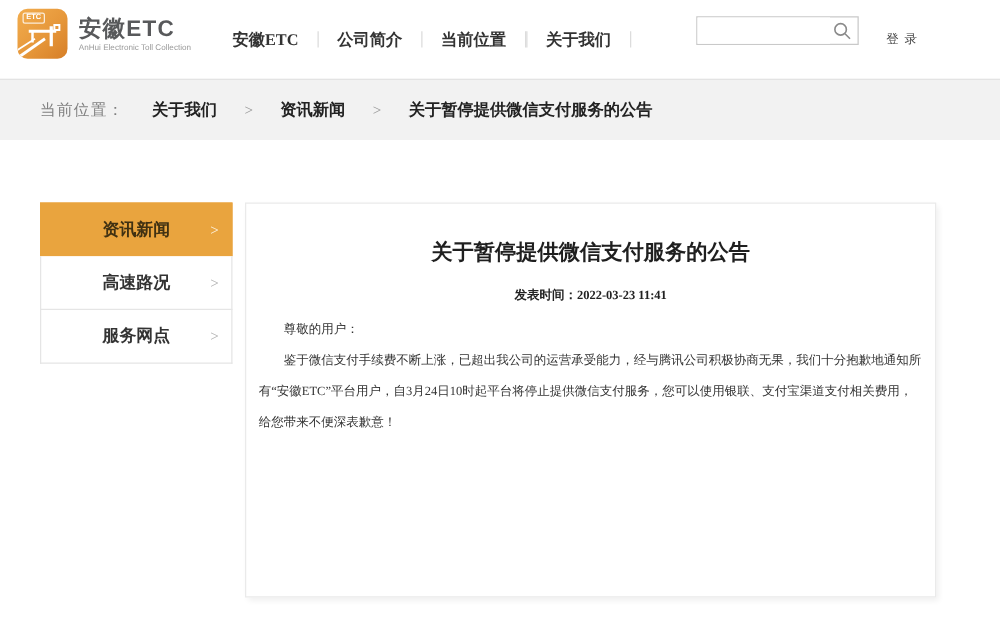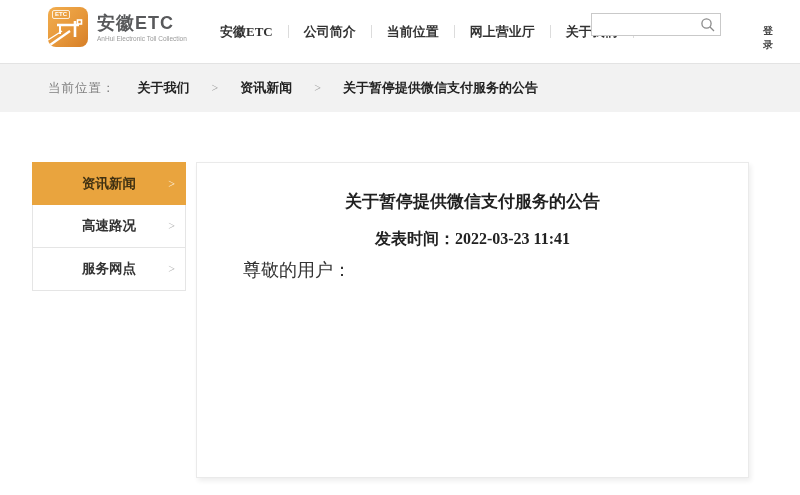--- a/index.html
+++ b/index.html
@@ -1,20 +1,20 @@
 <!DOCTYPE html>
 <html><head>
 <meta charset="utf-8">
 <style>
   * { margin:0; padding:0; box-sizing:border-box; }
   html,body { width:800px; height:495px; background:#ffffff; overflow:hidden; }
   body { position:relative; font-family:"Liberation Serif","DejaVu Serif",serif; color:#333; }
 
   
-  .header { position:absolute; top:0; left:0; width:740px; height:63px; background:#fff;margin-left:34px; }
+  .header { position:absolute; top:0; left:0; width:740px; height:63px; background:#fff; }
   .logo-box { position:absolute; left:14px; top:7px; display:flex; align-items:center; }
   .logo-icon { width:40px; height:40px; border-radius:8px;
                background:linear-gradient(135deg,#f2ad4e 0%,#e6973a 55%,#d67e27 100%);
                position:relative; overflow:hidden; flex:0 0 auto; }
   .logo-etc-badge { position:absolute; top:3px; left:4px; font-family:"Liberation Sans",sans-serif;
                     font-size:6px; font-weight:bold; color:#fff; border:1px solid rgba(255,255,255,.8);
                     border-radius:2px; padding:0 2px; line-height:7px; }
   .logo-art { position:absolute; inset:0; }
   .logo-text { margin-left:9px; }
   .logo-title { font-family:"Liberation Sans",sans-serif; font-weight:bold; font-size:18px;
@@ -25,47 +25,47 @@
   .nav-item { font-size:13px; font-weight:bold; color:#333; padding:0 15px; white-space:nowrap; cursor:pointer; }
   .nav-item:first-child { padding-left:6px; }
   .nav-sep { width:0; height:13px; border-left:1px solid #dcdcdc; }
 
   .search-box { position:absolute; left:557px; top:13px; width:130px; height:23px;
                 border:1px solid #c9c9c9; background:#fff; }
   .search-input { border:none; outline:none; width:106px; height:21px; padding:0 0 0 6px;
                   font-size:12px; font-family:"Liberation Sans",sans-serif; color:#333; }
   .search-icon { position:absolute; right:4px; top:3px; width:16px; height:16px; cursor:pointer; }
 
-  .login { position:absolute; left:729px; top:24px; font-size:10px; font-weight:bold;
+  .login { position:absolute; left:709px; top:24px; font-size:10px; font-weight:normal;
            color:#444; cursor:pointer; letter-spacing:1px; }
 
   
   .breadcrumb { position:absolute; top:63px; left:0; width:800px; height:49px; background:#f2f2f2;
-                border-top:1px solid #e3e3e3; display:flex; align-items:center; padding-left:48px; }
+                border-top:1px solid #e3e3e3; display:flex; align-items:center; padding-left:32px; }
   .bc-prefix { font-size:12.5px; color:#808080; letter-spacing:1px; }
   .bc-link { font-size:13px; font-weight:bold; color:#222; margin-left:22px; cursor:pointer; white-space:nowrap; }
   .bc-sep { font-size:12px; color:#999; margin-left:22px; }
   .bc-current { cursor:default; }
 
   
   .sidebar { position:absolute; left:32px; top:162px; width:154px; }
   .side-item { position:relative; height:43px; line-height:42px; text-align:center; background:#fff;
                border:1px solid #e5e5e5; border-top:none; font-size:13.5px; font-weight:bold;
                color:#333; cursor:pointer; }
   .side-item.first { border-top:1px solid #e5e5e5; }
   .side-item.active { background:#e9a43e; border-color:#e9a43e; color:#403112; }
   .side-arrow { position:absolute; right:10px; top:0; font-size:12px; color:#b0b0b0; font-weight:normal; }
   .side-item.active .side-arrow { color:#fdf3e0; }
 
   
   .content { position:absolute; left:196px; top:162px; width:553px; height:316px; background:#fff;
              border:1px solid #eaeaea; box-shadow:2px 3px 5px rgba(0,0,0,0.07); padding:0 10px; }
   .article-title { text-align:center; margin-top:27px; font-size:17px; font-weight:bold; color:#1f1f1f; }
-  .article-meta { text-align:center; margin-top:16px; font-size:16px; font-weight:bold; color:#222; }
-  .article-body { margin-top:8px; font-size:18px; line-height:25px; color:#333; }
+  .article-meta { text-align:center; margin-top:16px; font-size:10px; font-weight:bold; color:#222; }
+  .article-body { margin-top:8px; font-size:10px; line-height:25px; color:#333; }
   .article-body p { text-indent:2em; }
   .signature { margin-top:58px; text-align:right; padding-right:8px; font-size:13.5px;
                line-height:29px; color:#333; }
 </style>
 </head>
 <body>
 
 <div class="header">
   <div class="logo-box">
     <div class="logo-icon">
@@ -87,21 +87,20 @@
     </div>
   </div>
 
   <div class="nav">
     <span class="nav-item">安徽ETC</span>
     <span class="nav-sep"></span>
     <span class="nav-item">公司简介</span>
     <span class="nav-sep"></span>
     <span class="nav-item">当前位置</span>
     <span class="nav-sep"></span>
-    <span class="nav-item">网上营业厅</span>
     <span class="nav-sep"></span>
     <span class="nav-item">关于我们</span>
     <span class="nav-sep"></span>
   </div>
 
   <div class="search-box">
     <input class="search-input" type="text" value="" style="">
     <svg class="search-icon" viewBox="0 0 16 16">
       <circle cx="6.5" cy="6.5" r="4.6" fill="none" stroke="#8a8a8a" stroke-width="1.3"></circle>
       <line x1="10" y1="10" x2="14" y2="14" stroke="#8a8a8a" stroke-width="1.3"></line>
@@ -135,14 +134,15 @@
   </div>
 </div>
 
 <div class="content">
   <div class="article-title">关于暂停提供微信支付服务的公告</div>
   <div class="article-meta">
     <span>发表时间：</span><span>2022-03-23 11:41</span>
   </div>
   <div class="article-body">
     <p>尊敬的用户：</p>
+    <p>鉴于微信支付手续费不断上涨，已超出我公司的运营承受能力，经与腾讯公司积极协商无果，我们十分抱歉地通知所有“安徽ETC”平台用户，自3月24日10时起平台将停止提供微信支付服务，您可以使用银联、支付宝渠道支付相关费用，给您带来不便深表歉意！</p>
   </div>
 </div>
 
 </body></html>

